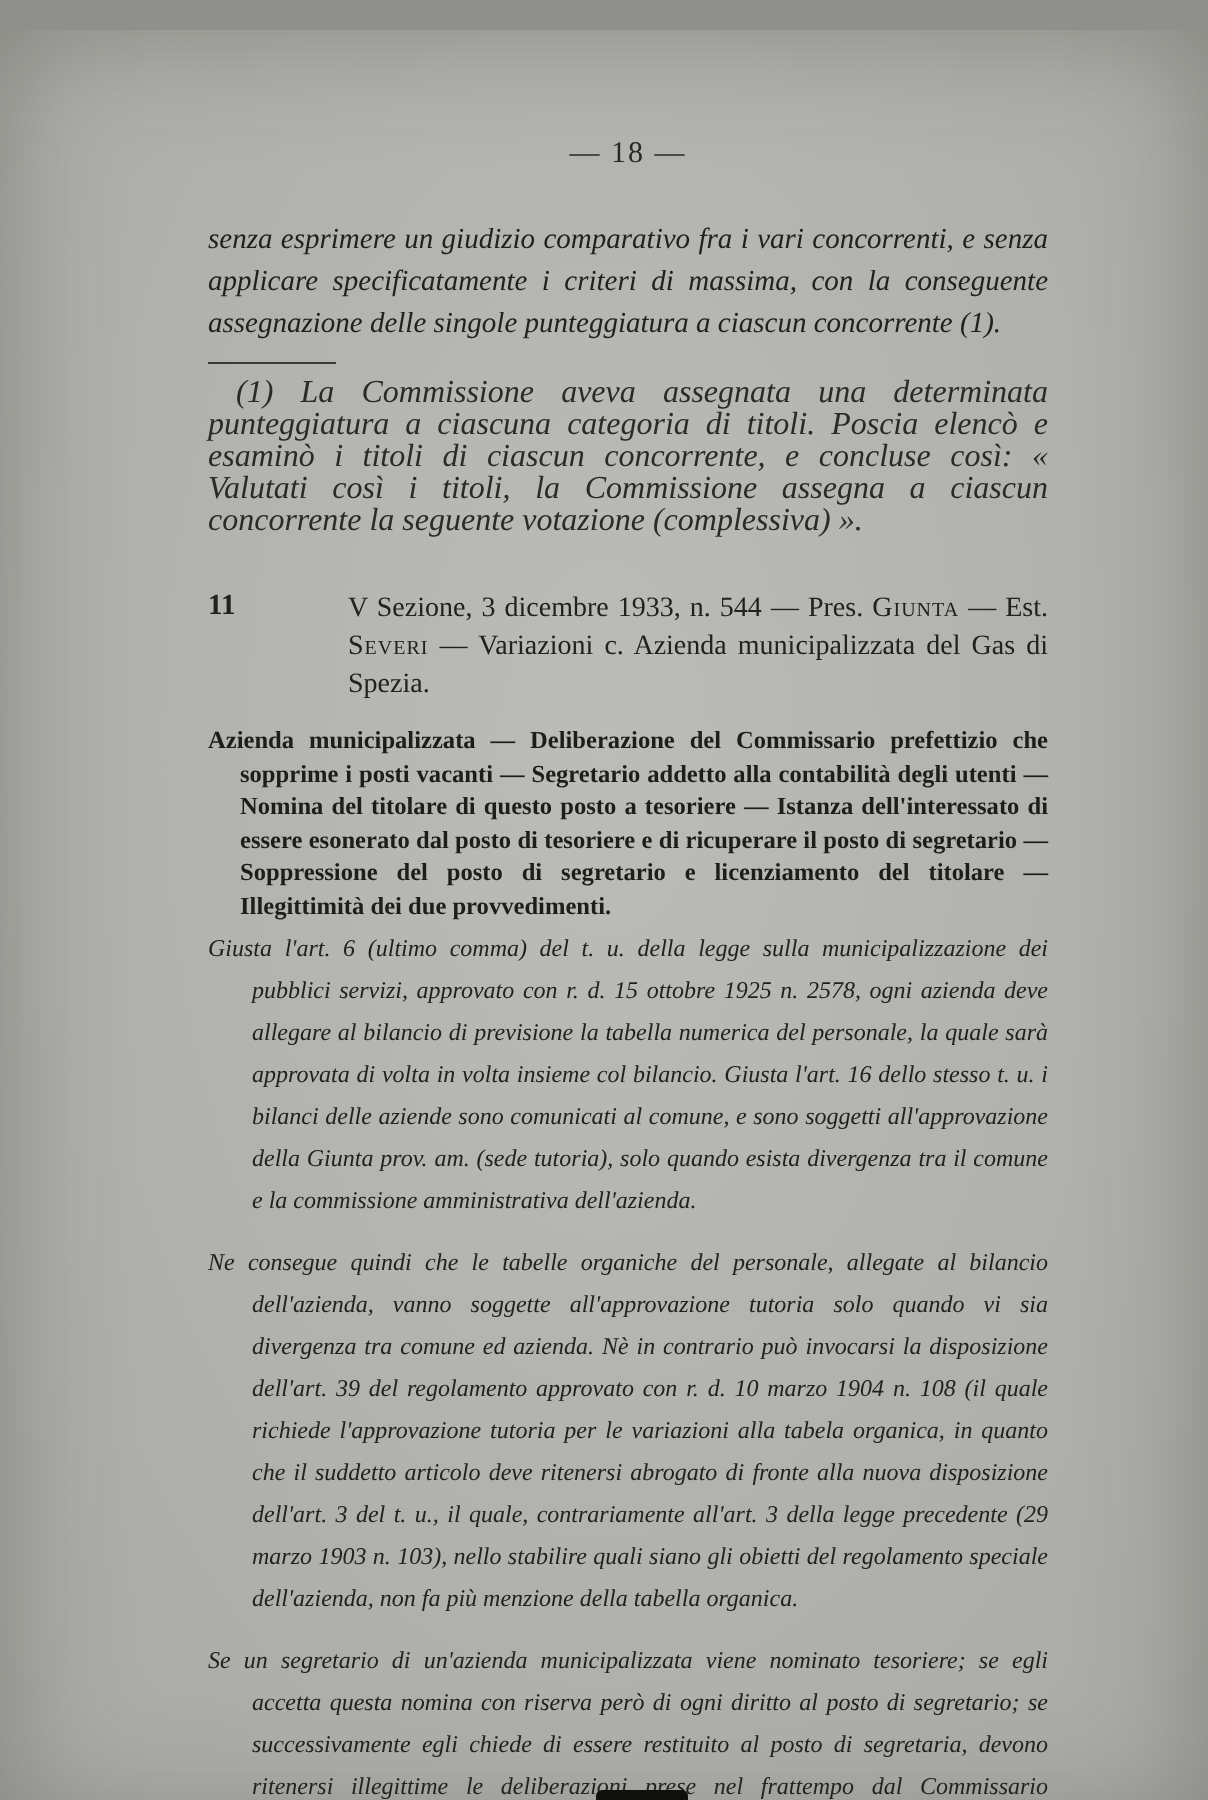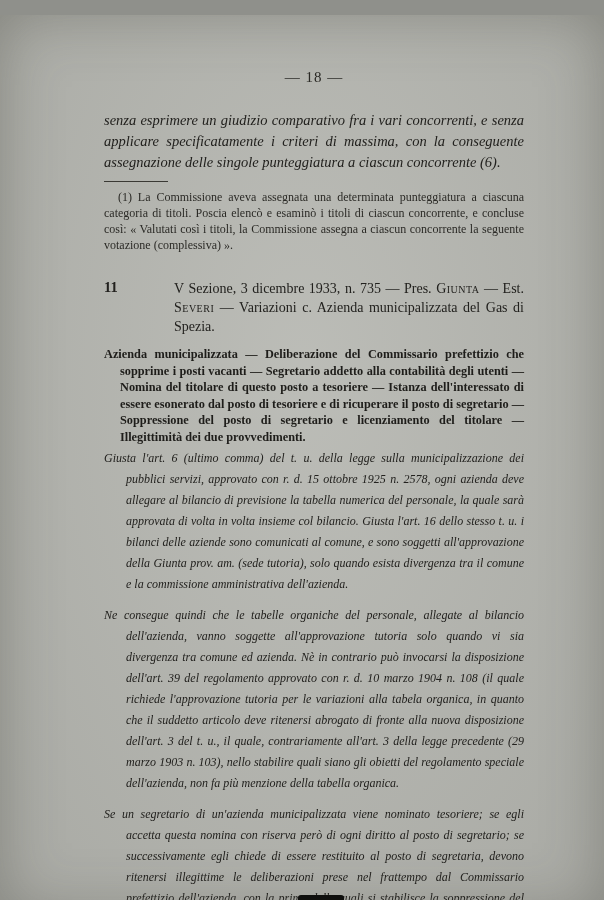--- a/index.html
+++ b/index.html
@@ -39,26 +39,27 @@
     text-align: justify;
     margin: 0;
   }
   .footnote-rule {
     width: 64px;
     height: 1px;
     background: #3a3934;
     margin: 8px 0 7px 0;
   }
   .footnote {
-    font-size: 12px;
+    font-size: 16px;
     line-height: 16px;
     text-align: justify;
     text-indent: 14px;
     margin: 0 0 26px 0;
     color: #2b2a26;
+    font-style: italic;
   }
   .case-line {
     display: flex;
     margin: 0 0 10px 0;
     gap: 32px;
   }
   .case-number {
     font-weight: bold;
     font-size: 14.5px;
     width: 38px;
@@ -112,30 +113,30 @@
   }
 </style>
 </head>
 <body>
 
 <div class="page">
   <div class="text-block">
 
     <div class="page-number">— 18 —</div>
 
-    <p class="intro">senza esprimere un giudizio comparativo fra i vari concorrenti, e senza applicare specificatamente i criteri di massima, con la conseguente assegnazione delle singole punteggiatura a ciascun concorrente (6).</p>
+    <p class="intro">senza esprimere un giudizio comparativo fra i vari concorrenti, e senza applicare specificatamente i criteri di massima, con la conseguente assegnazione delle singole punteggiatura a ciascun concorrente (1).</p>
 
     <div class="footnote-rule"></div>
 
     <p class="footnote">(1) La Commissione aveva assegnata una determinata punteggiatura a ciascuna categoria di titoli. Poscia elencò e esaminò i titoli di ciascun concorrente, e concluse così: « Valutati così i titoli, la Commissione assegna a ciascun concorrente la seguente votazione (complessiva) ».</p>
 
     <div class="case-line">
       <span class="case-number">11</span>
       <div class="case-citation">
-        <span>V Sezione, 3 dicembre 1933, n. 735 — Pres. </span><span class="smallcaps">Giunta</span><span> — Est. </span><span class="smallcaps">Severi</span><span> — Variazioni c. Azienda municipalizzata del Gas di Spezia.</span>
+        <span>V Sezione, 3 dicembre 1933, n. 544 — Pres. </span><span class="smallcaps">Giunta</span><span> — Est. </span><span class="smallcaps">Severi</span><span> — Variazioni c. Azienda municipalizzata del Gas di Spezia.</span>
       </div>
     </div>
 
     <p class="headnote">Azienda municipalizzata — Deliberazione del Commissario prefettizio che sopprime i posti vacanti — Segretario addetto alla contabilità degli utenti — Nomina del titolare di questo posto a tesoriere — Istanza dell'interessato di essere esonerato dal posto di tesoriere e di ricuperare il posto di segretario — Soppressione del posto di segretario e licenziamento del titolare — Illegittimità dei due provvedimenti.</p>
 
     <p class="body-para">Giusta l'art. 6 (ultimo comma) del t. u. della legge sulla municipalizzazione dei pubblici servizi, approvato con r. d. 15 ottobre 1925 n. 2578, ogni azienda deve allegare al bilancio di previsione la tabella numerica del personale, la quale sarà approvata di volta in volta insieme col bilancio. Giusta l'art. 16 dello stesso t. u. i bilanci delle aziende sono comunicati al comune, e sono soggetti all'approvazione della Giunta prov. am. (sede tutoria), solo quando esista divergenza tra il comune e la commissione amministrativa dell'azienda.</p>
     <p class="body-para">Ne consegue quindi che le tabelle organiche del personale, allegate al bilancio dell'azienda, vanno soggette all'approvazione tutoria solo quando vi sia divergenza tra comune ed azienda. Nè in contrario può invocarsi la disposizione dell'art. 39 del regolamento approvato con r. d. 10 marzo 1904 n. 108 (il quale richiede l'approvazione tutoria per le variazioni alla tabela organica, in quanto che il suddetto articolo deve ritenersi abrogato di fronte alla nuova disposizione dell'art. 3 del t. u., il quale, contrariamente all'art. 3 della legge precedente (29 marzo 1903 n. 103), nello stabilire quali siano gli obietti del regolamento speciale dell'azienda, non fa più menzione della tabella organica.</p>
     <p class="body-para">Se un segretario di un'azienda municipalizzata viene nominato tesoriere; se egli accetta questa nomina con riserva però di ogni diritto al posto di segretario; se successivamente egli chiede di essere restituito al posto di segretaria, devono ritenersi illegittime le deliberazioni prese nel frattempo dal Commissario prefettizio dell'azienda, con la prima delle quali si stabilisce la soppressione del posto di segretario (perchè vacante), e con la se-</p>
 
   </div>

